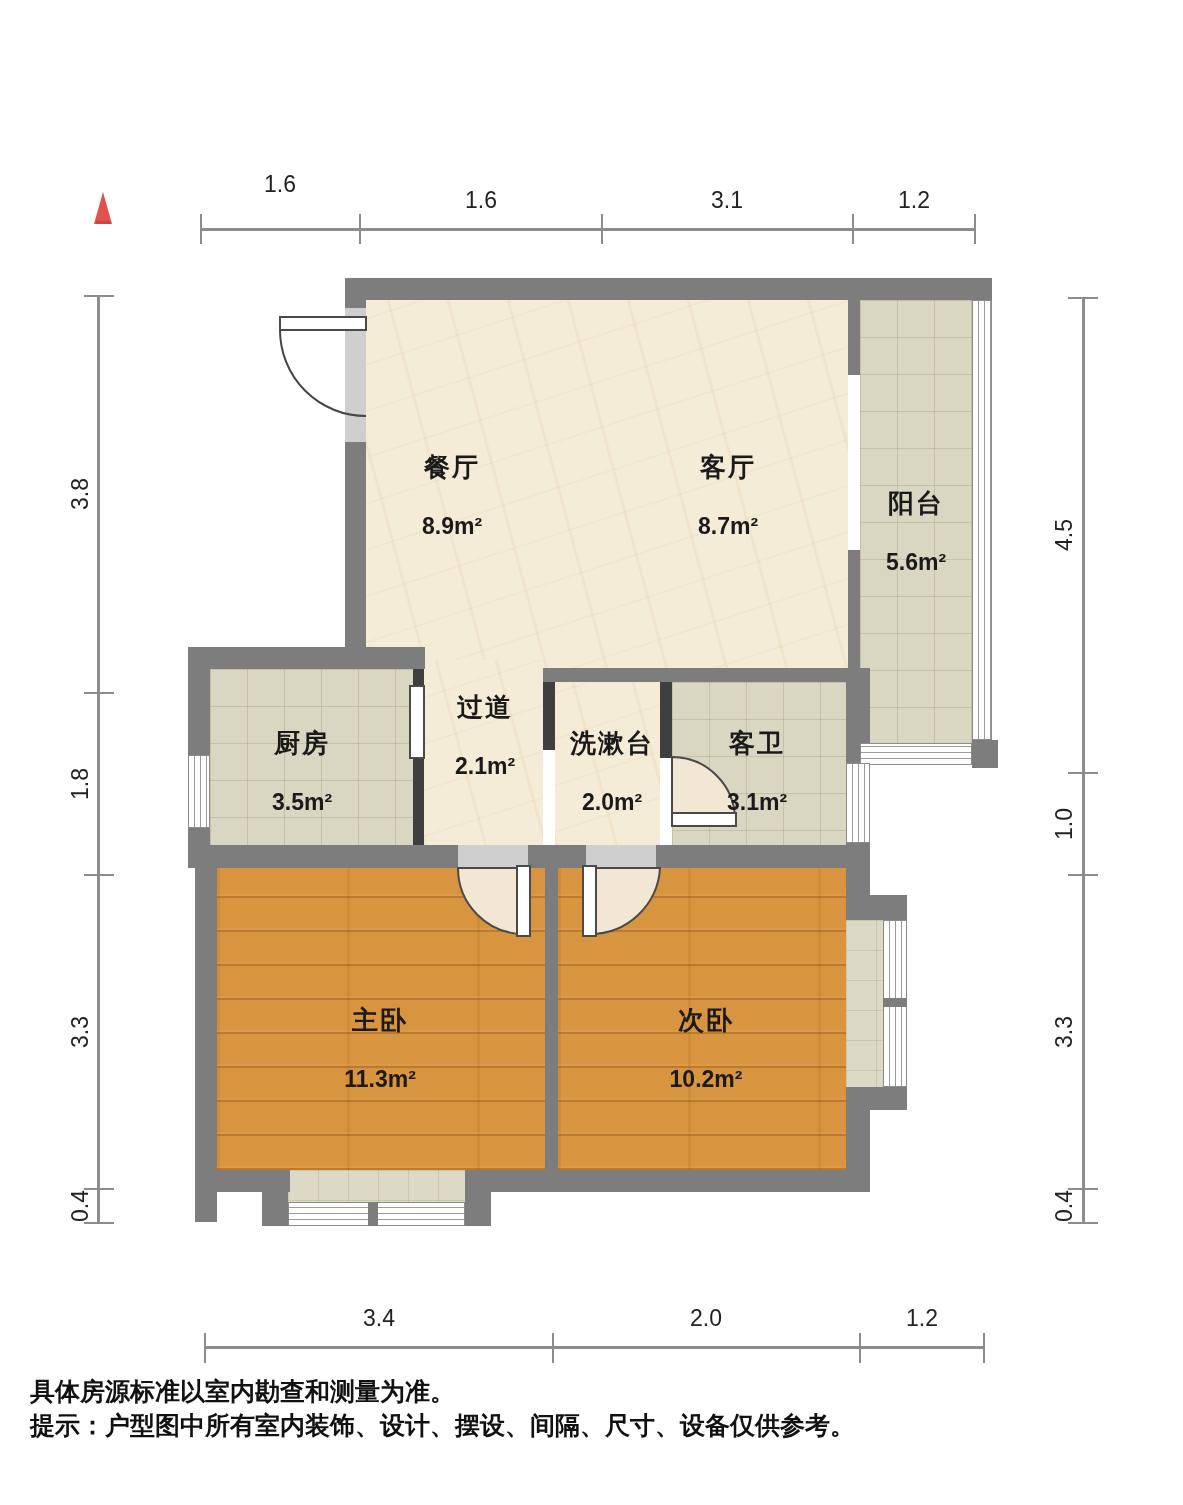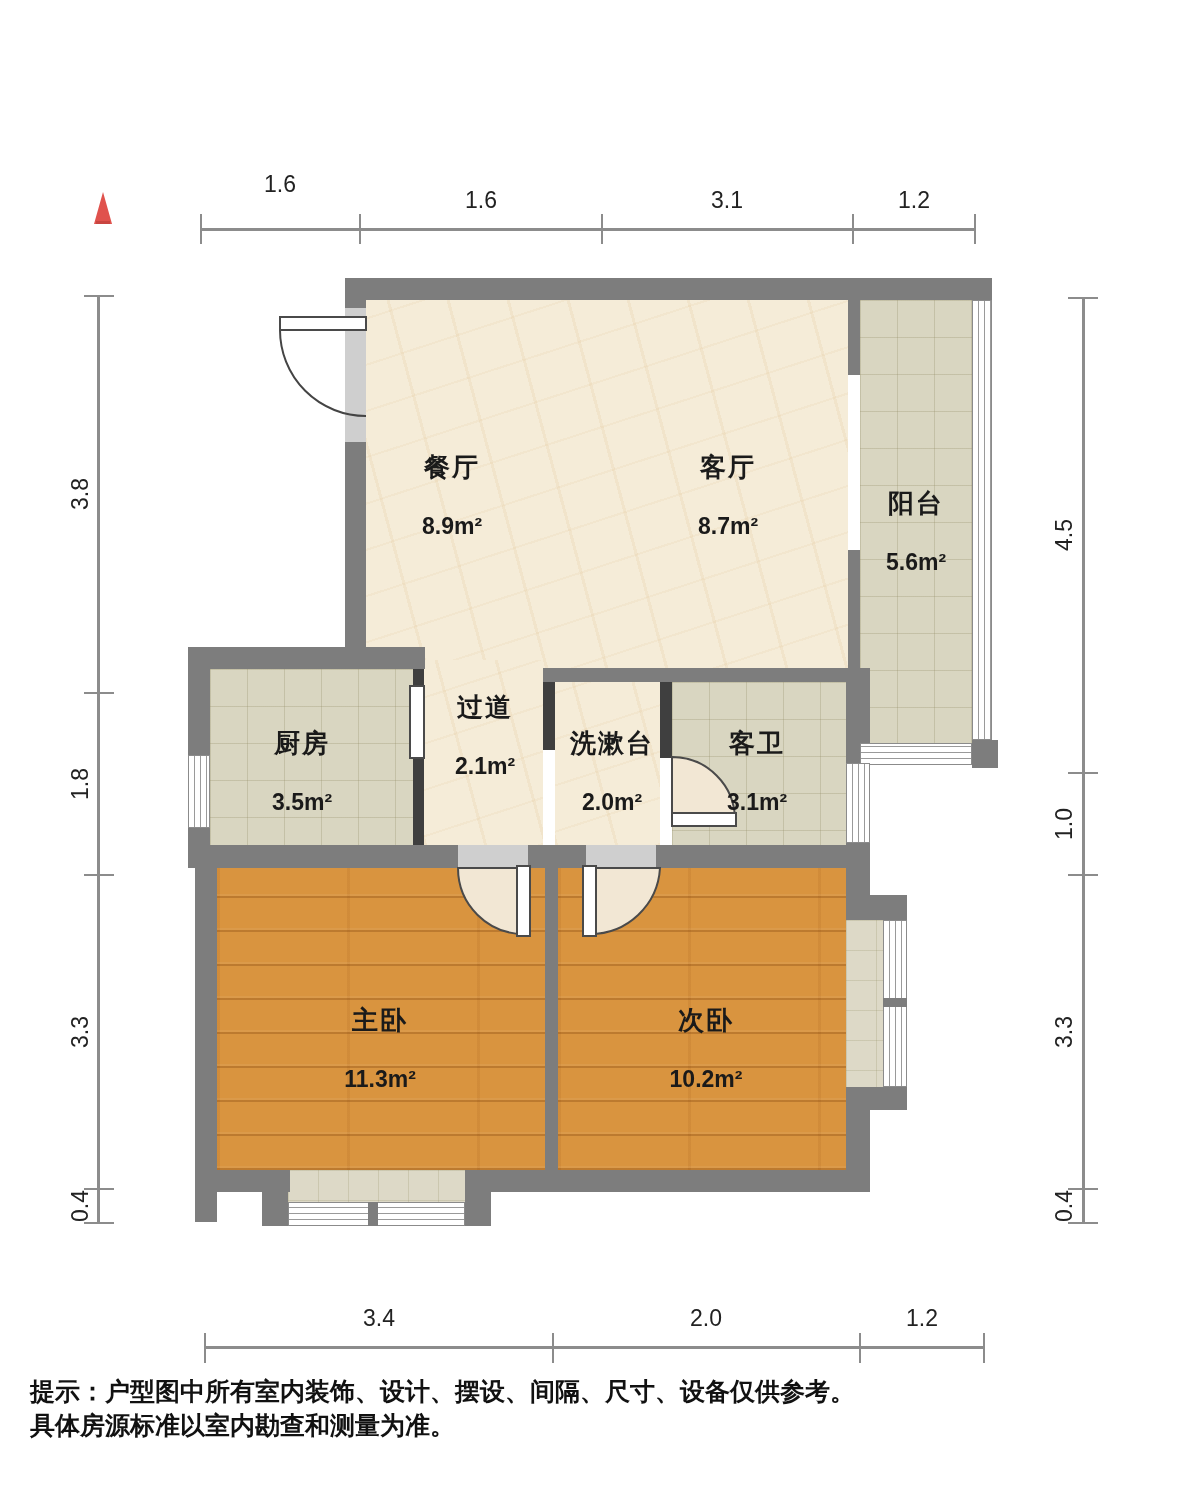--- a/index.html
+++ b/index.html
@@ -188,17 +188,17 @@
   <div class="dim-line" style="left:205px;top:1346px;width:779px;height:3px;"></div>
   <div class="tick" style="left:204px;top:1333px;width:2px;height:30px;"></div>
   <div class="tick" style="left:552px;top:1333px;width:2px;height:30px;"></div>
   <div class="tick" style="left:859px;top:1333px;width:2px;height:30px;"></div>
   <div class="tick" style="left:983px;top:1333px;width:2px;height:30px;"></div>
   <span class="dim-label" style="left:379px;top:1318px;">3.4</span>
   <span class="dim-label" style="left:706px;top:1318px;">2.0</span>
   <span class="dim-label" style="left:922px;top:1318px;">1.2</span>
 
   <div id="footer">
+    <div>具体房源标准以室内勘查和测量为准。</div>
     <div>提示：户型图中所有室内装饰、设计、摆设、间隔、尺寸、设备仅供参考。</div>
-    <div>具体房源标准以室内勘查和测量为准。</div>
   </div>
 
 </div>
 
 </body></html>

